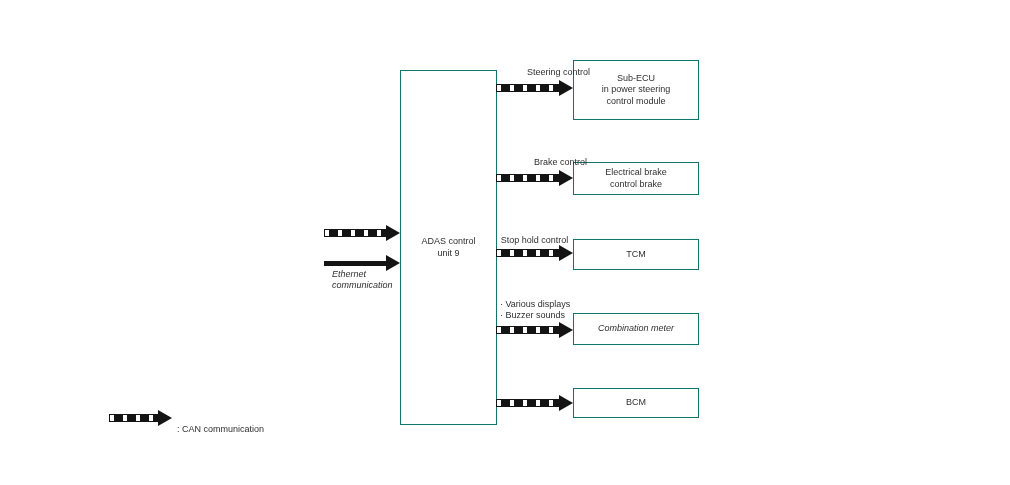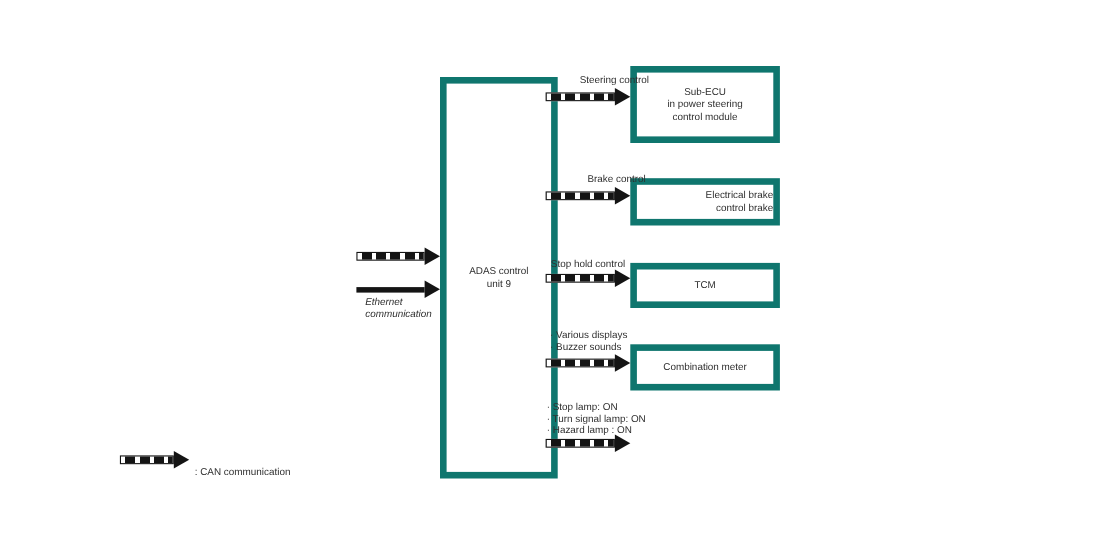--- a/index.html
+++ b/index.html
@@ -7,21 +7,21 @@
     position: relative;
     width: 1010px;
     height: 485px;
     background: #ffffff;
     font-family: "Liberation Sans", sans-serif;
     color: #2f2f2f;
     overflow: hidden;
   }
   .box {
     position: absolute;
-    border: 6px solid #0f766e;
+    border: 1px solid #0f766e;
     background: #ffffff;
     display: flex;
     flex-direction: column;
     align-items: center;
     justify-content: center;
     text-align: center;
     font-size: 9px;
     line-height: 11.5px;
     color: #2f2f2f;
   }
@@ -70,33 +70,36 @@
     <span class="ln">ADAS control</span>
     <span class="ln">unit 9</span>
   </div>
 
   <div class="box" style="left:573px; top:60px; width:124px; height:58px;">
     <span class="ln">Sub-ECU</span>
     <span class="ln">in power steering</span>
     <span class="ln">control module</span>
   </div>
 
-  <div class="box" style="left:573px; top:162px; width:124px; height:31px;align-items:flex-end;">
+  <div class="box" style="left:573px; top:162px; width:124px; height:31px;">
     <span class="ln">Electrical brake</span>
     <span class="ln">control brake</span>
   </div>
 
   <div class="box" style="left:573px; top:239px; width:124px; height:29px;justify-content:center;">
     <span class="ln">TCM</span>
   </div>
 
-  <div class="box" style="left:573px; top:313px; width:124px; height:30px;">
+  <div class="box" style="left:573px; top:313px; width:124px; height:30px;font-style:italic;">
     <span class="ln">Combination meter</span>
   </div>
 
+  <div class="box" style="left:573px; top:388px; width:124px; height:28px;">
+    <span class="ln">BCM</span>
+  </div>
 
   <div class="arrow can" style="left:324px; top:225px; width:76px;">
     <div class="shaft"></div>
     <div class="head"></div>
   </div>
   <div class="arrow solid" style="left:324px; top:255px; width:76px;">
     <div class="shaft"></div>
     <div class="head"></div>
   </div>
   <div class="lbl" style="left:332px; top:269px;font-style:italic;">
@@ -124,25 +127,20 @@
 
   <div class="lbl" style="left:500px; top:299px;">
     <span class="ln">· Various displays</span>
     <span class="ln">· Buzzer sounds</span>
   </div>
   <div class="arrow can" style="left:496px; top:322px; width:77px;">
     <div class="shaft"></div>
     <div class="head"></div>
   </div>
 
-  <div class="lbl" style="left:497px; top:365px;">
-    <span class="ln">· Stop lamp: ON</span>
-    <span class="ln">· Turn signal lamp: ON</span>
-    <span class="ln">· Hazard lamp : ON</span>
-  </div>
   <div class="arrow can" style="left:496px; top:395px; width:77px;">
     <div class="shaft"></div>
     <div class="head"></div>
   </div>
 
   <div class="arrow can" style="left:109px; top:410px; width:63px;">
     <div class="shaft"></div>
     <div class="head"></div>
   </div>
   <div class="lbl" style="left:177px; top:412px;margin-top:12px;">: CAN communication</div>

